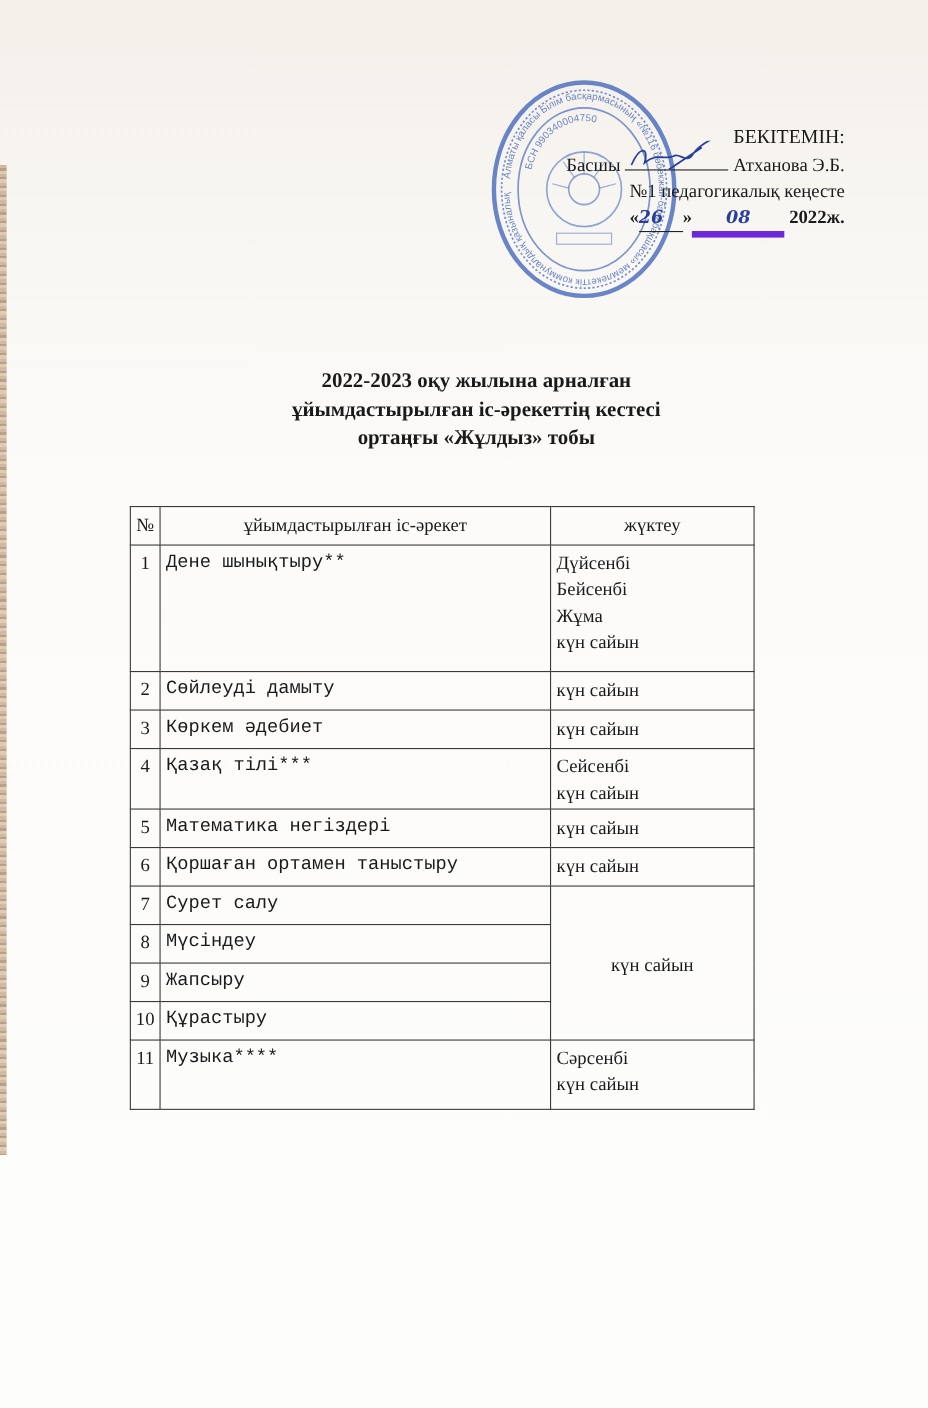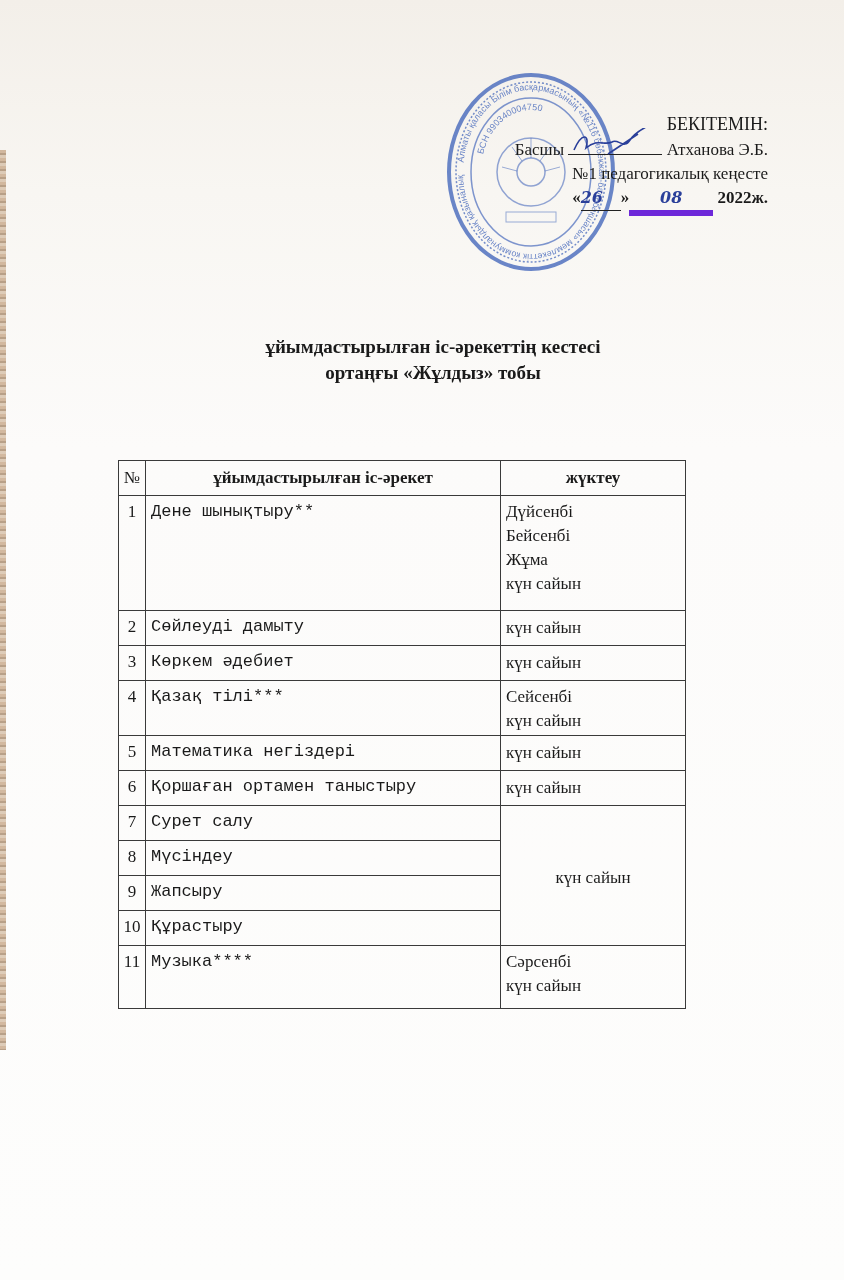--- a/index.html
+++ b/index.html
@@ -42,21 +42,21 @@
     font-weight: bold; font-size: 19px; line-height: 26px; padding-left: 22px;
   }
   
   table.schedule {
     position: absolute; left: 118px; top: 460px; width: 568px;
     border-collapse: collapse; font-size: 17px;
   }
   table.schedule td, table.schedule th {
     border: 1.5px solid #3a3a3a; padding: 0 5px; vertical-align: top;
   }
-  table.schedule th { font-weight: bold; height: 34px; vertical-align: middle; }
+  table.schedule th { font-weight: normal; height: 34px; vertical-align: middle; }
   table.schedule th.num { font-weight: normal; width: 18px; padding: 0 4px; }
   table.schedule td.num { width: 18px; text-align: center; padding: 6px 4px 0; }
   table.schedule td.activity { width: 344px; padding-top: 6px; font-family: Liberation Mono, monospace; }
   table.schedule td.load { padding-top: 4px; line-height: 24px; margin-top: 43px; }
   table.schedule td.load.single { padding-top: 6px; line-height: 22px; }
   table.schedule td.load.merged { vertical-align: middle; text-align: center; }
   tr.h36 td { height: 28px; }
   tr.h56 td { height: 48px; }
   tr.h116 td { height: 108px; }
   tr.h64 td { height: 56px; }
@@ -108,20 +108,21 @@
     <span>Атханова Э.Б.</span>
   </div>
   <div class="line">№1 педагогикалық кеңесте</div>
   <div class="line bold">
     <span>«</span><span class="date-blank-day"><span class="handwritten">26</span></span><span>»</span><span class="date-blank-month"><span class="handwritten">08</span></span>
     <span>2022ж.</span>
   </div>
 </div>
 
 <div class="heading">
+  <div>2022-2023 оқу жылына арналған</div>
   <div>ұйымдастырылған іс-әрекеттің кестесі</div>
   <div>ортаңғы «Жұлдыз» тобы</div>
 </div>
 
 <table class="schedule">
   <tbody>
       <tr>
     <th class="num">№</th>
     <th>ұйымдастырылған іс-әрекет</th>
     <th>жүктеу</th>

